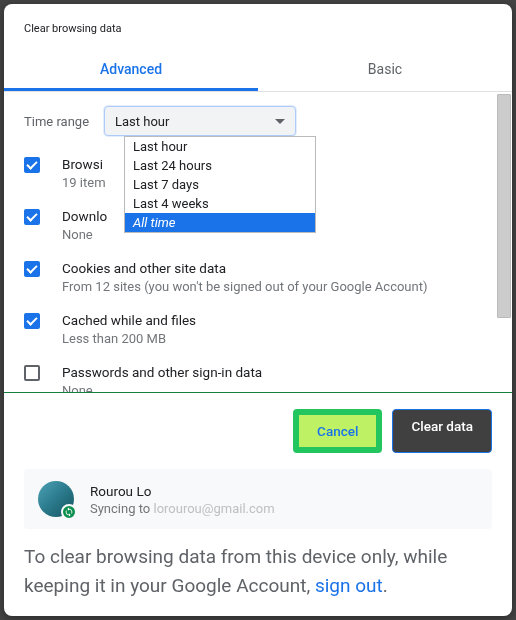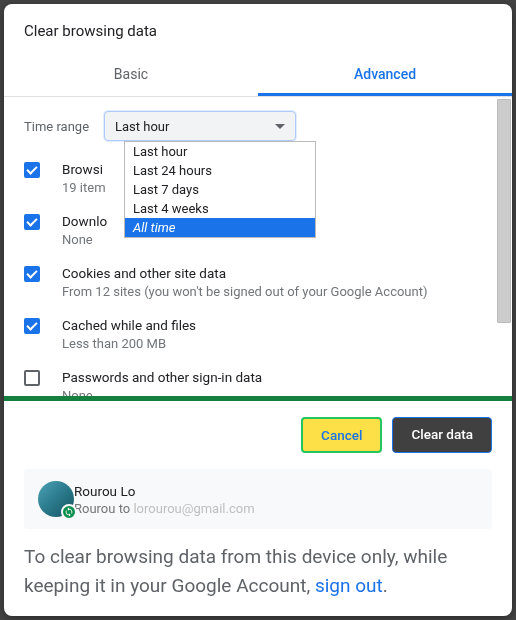--- a/index.html
+++ b/index.html
@@ -15,21 +15,21 @@
     top: 4px; left: 4px;
     width: 508px; height: 612px;
     background: #fff;
     border-radius: 8px;
     box-shadow: 0 2px 10px rgba(0,0,0,0.4);
     display: flex;
     flex-direction: column;
   }
   .title {
     padding: 18px 20px 14px 20px;
-    font-size: 15px;
+    font-size: 11px;
     color: #202124;
   }
   .tabs {
     display: flex;
     border-bottom: 1px solid #e0e0e0;
   }
   .tab {
     flex: 1;
     text-align: center;
     padding: 12px 0 11px 0;
@@ -40,21 +40,21 @@
   }
   .tab.active {
     color: #1a73e8;
     font-weight: 500;
     border-bottom: 3px solid #1a73e8;
   }
   .scroll-area {
     position: relative;
     flex: 1;
     overflow: hidden;
-    border-bottom: 5px solid #15803d;
+    border-bottom: 1px solid #15803d;
   }
   .scrollbar {
     position: absolute;
     right: 1px; top: 2px;
     width: 14px; height: 224px;
     background: #ccc;
     border: 1px solid #bbb;
     border-radius: 1px;
   }
   .content {
@@ -159,37 +159,37 @@
     gap: 10px;
   }
   .btn {
     padding: 8px 18px;
     border-radius: 4px;
     font-size: 13.5px;
     font-weight: 500;
     cursor: pointer;
   }
   .btn-cancel {
-    background: #fde047;
-    border: 2px solid #22c55e;
+    background: #bef264;
+    border: 6px solid #22c55e;
     color: #1a73e8;
   }
   .btn-primary {
     background: #404040;
     border: 1px solid #1a73e8;
     color: #fff;
   }
   .account {
     background: #f8f9fa;
     margin: 0 20px 14px 20px;
     border-radius: 4px;
     padding: 12px 14px;
     display: flex;
     align-items: center;
-    gap: 0;
+    gap: 16px;
   }
   .avatar {
     width: 36px; height: 36px;
     border-radius: 50%;
     background: linear-gradient(135deg, #4da2b5 0%, #2a7a8c 50%, #165560 100%);
     position: relative;
     flex-shrink: 0;
   }
   .avatar-badge {
     position: absolute;
@@ -225,22 +225,22 @@
   .link { color: #1a73e8; cursor: pointer; }
 </style>
 </head>
 <body>
 
 <div class="dialog">
 
   <div class="title">Clear browsing data</div>
 
   <div class="tabs">
+    <div class="tab active">Advanced</div>
     <div class="tab">Basic</div>
-    <div class="tab active">Advanced</div>
   </div>
 
   <div class="scroll-area">
     <div class="scrollbar"></div>
     <div class="content">
 
       <div class="time-row">
         <div class="time-label">Time range</div>
         <div class="select">
           <span>Last hour</span>
@@ -306,21 +306,21 @@
   <div class="account">
     <div class="avatar">
       <div class="avatar-badge">
         <svg width="10" height="10" viewBox="0 0 24 24" fill="none">
             <path d="M12 4V1L8 5l4 4V6c3.3 0 6 2.7 6 6 0 1-.2 1.9-.7 2.7l1.5 1.5C19.5 15 20 13.6 20 12c0-4.4-3.6-8-8-8zm0 14c-3.3 0-6-2.7-6-6 0-1 .2-1.9.7-2.7L5.2 7.8C4.5 9 4 10.4 4 12c0 4.4 3.6 8 8 8v3l4-4-4-4v3z" fill="#fff"></path>
           </svg>
       </div>
     </div>
     <div>
       <div class="account-name">Rourou Lo</div>
-      <div class="account-sync"><span>Rourou to </span><span class="account-email">lorourou@gmail.com</span></div>
+      <div class="account-sync"><span>Syncing to </span><span class="account-email">lorourou@gmail.com</span></div>
     </div>
   </div>
 
   <div class="bottom-note">
     <span>To clear browsing data from this device only, while keeping it in your Google Account, </span><span class="link">sign out</span><span>.</span>
   </div>
 
 </div>
 
 </body></html>

